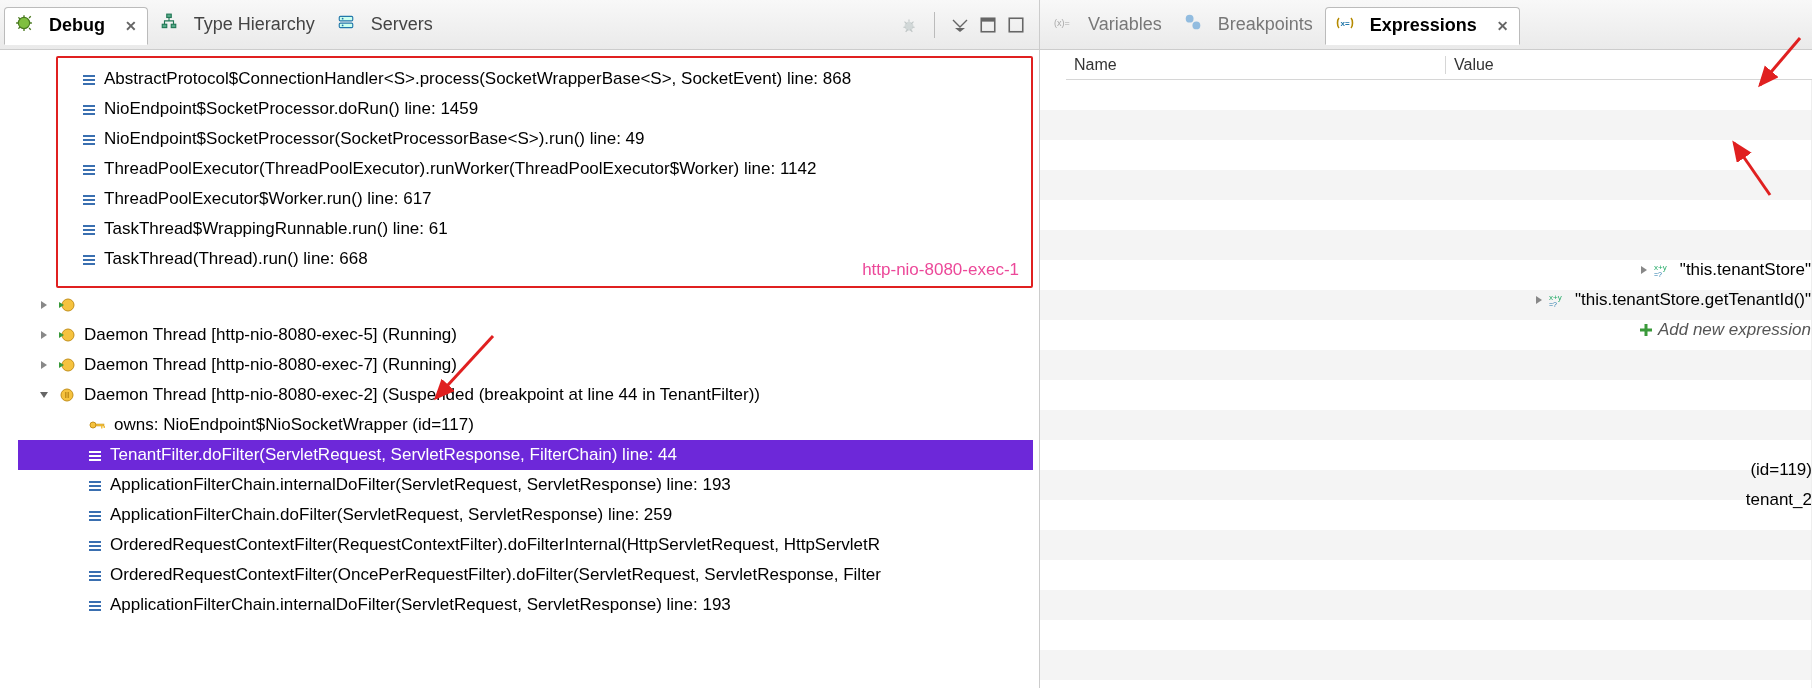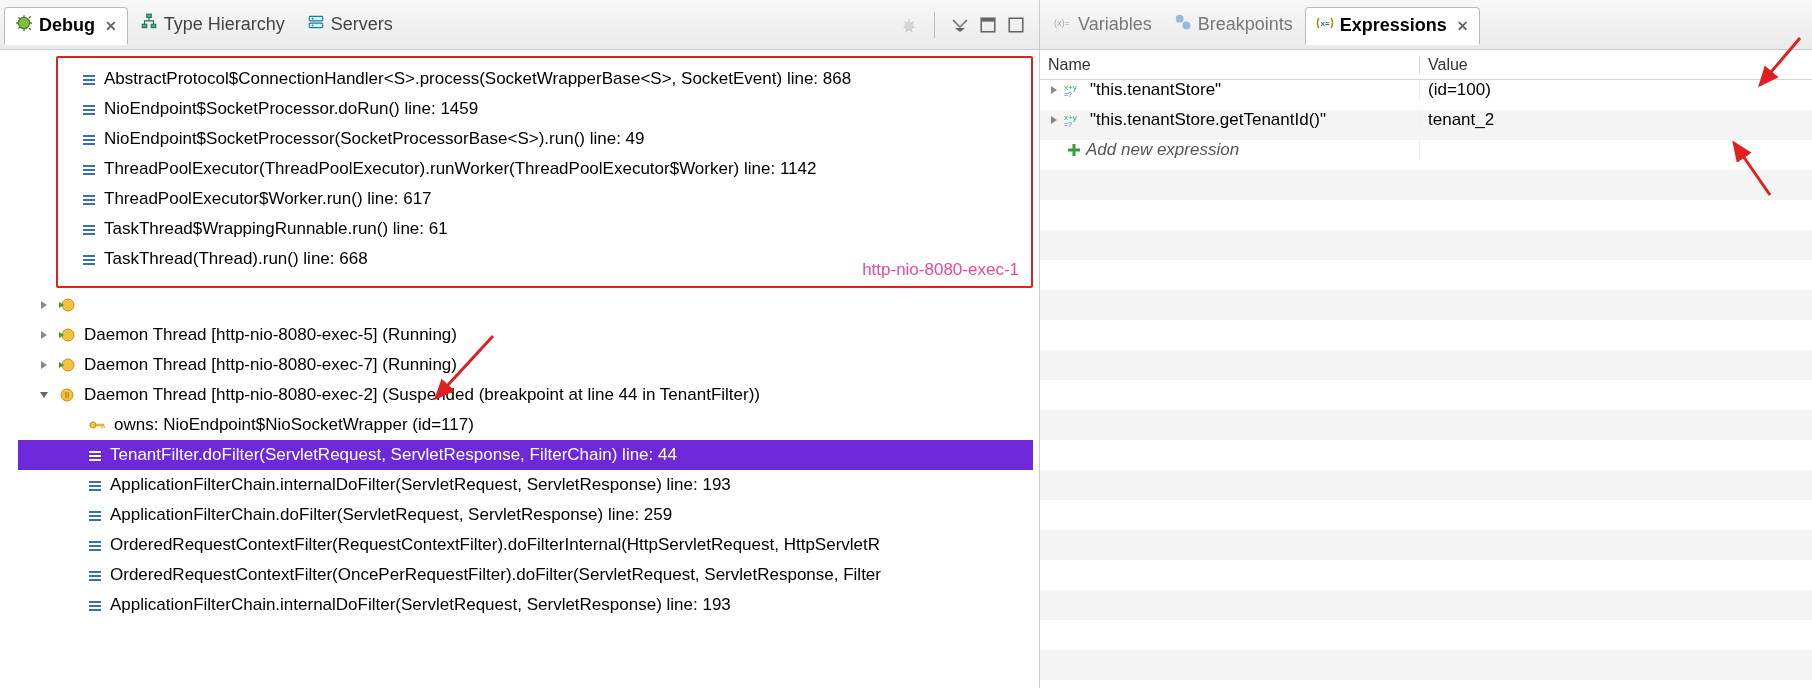--- a/index.html
+++ b/index.html
@@ -1,43 +1,43 @@
 <!DOCTYPE html>
 <html><head>
 <meta charset="utf-8">
 <style>
   * { box-sizing: border-box; margin: 0; padding: 0; font-family: "Helvetica Neue", Arial, sans-serif; }
   body { display: flex; width: 1812px; height: 688px; background: #fff; font-size: 16px; color: #000; overflow: hidden; }
   .left-panel { width: 1040px; display: flex; flex-direction: column; border-right: 1px solid #ccc; position: relative; }
   .right-panel { flex: 1; display: flex; flex-direction: column; position: relative; }
   .tabbar { display: flex; align-items: center; height: 50px; background: linear-gradient(#f8f8f8,#eaeaea); border-bottom: 1px solid #ccc; padding: 0 4px; gap: 2px; }
-  .tab { display: flex; align-items: center; gap: 6px; padding: 6px 10px; height: 38px; font-size: 18px; color: #444; border-radius: 4px 4px 0 0; cursor: pointer; }
+  .tab { display: flex; align-items: center; gap: 16px; padding: 6px 10px; height: 38px; font-size: 18px; color: #444; border-radius: 4px 4px 0 0; cursor: pointer; }
   .tab.active { background: #fff; border: 1px solid #bbb; border-bottom: 1px solid #fff; position: relative; top: 1px; font-weight: 600; color: #000; }
   .tab .close-x { font-size: 14px; color: #666; margin-left: 4px; }
   .tab svg { width: 18px; height: 18px; }
   .toolbar-icons { margin-left: auto; display: flex; align-items: center; gap: 10px; padding-right: 10px; }
   .toolbar-icons .ic { width: 18px; height: 18px; display: inline-flex; align-items: center; justify-content: center; }
   .tree { flex: 1; overflow: auto; padding: 4px 6px 10px 6px; position: relative; }
   .red-box { border: 2px solid #e02020; border-radius: 2px; margin: 2px 0 2px 50px; padding: 6px 8px 12px 8px; position: relative; }
   .row { display: flex; align-items: center; height: 30px; gap: 8px; padding-left: 4px; font-size: 17px; white-space: nowrap; overflow: hidden; text-overflow: ellipsis; margin-left: 12px; }
   .row.selected { background: #6d28d9; color: #fff; }
   .row .text { overflow: hidden; text-overflow: ellipsis; }
   .indent-0 { padding-left: 20px; }
   .indent-2 { padding-left: 70px; }
   .stackframe-icon { width: 14px; height: 14px; display: inline-block; }
   .stackframe-icon svg { width: 14px; height: 14px; }
   .thread-icon { width: 18px; height: 18px; display: inline-block; }
   .caret { width: 12px; height: 12px; display: inline-flex; align-items: center; justify-content: center; color: #666; }
   .red-annot { position: absolute; right: 12px; bottom: 6px; color: #ec4899; font-size: 17px; font-weight: 500; }
   .red-arrow { position: absolute; pointer-events: none; }
-  .columns-header { display: flex; height: 30px; align-items: center; border-bottom: 1px solid #d6d6d6; font-size: 16px; color: #333; }
+  .columns-header { display: flex; height: 30px; align-items: center; border-bottom: 1px solid #d6d6d6; font-size: 16px; color: #333; margin-left: 26px; }
   .col-name { flex: 0 0 380px; padding-left: 8px; border-right: 1px solid #d6d6d6; }
   .col-value { flex: 1; padding-left: 8px; }
   .expr-tree { flex: 1; overflow: auto; }
-  .expr-row { display: flex; height: 30px; align-items: flex-start; font-size: 17px; }
+  .expr-row { display: flex; height: 30px; align-items: flex-end; font-size: 17px; flex-direction: column; }
   .expr-row.striped-odd { background: #f4f4f4; }
   .expr-name { flex: 0 0 380px; display: flex; align-items: center; gap: 4px; padding-left: 8px; border-right: 1px solid #eee; }
   .expr-value { flex: 1; padding-left: 8px; }
   .expr-add { font-style: italic; color: #555; }
   .plus-icon { width: 16px; height: 16px; }
   .expr-icon { width: 22px; height: 16px; display: inline-flex; align-items: center; }
   .divider-vert { width: 1px; background: #bbb; height: 26px; margin: 0 6px; }
 </style>
 </head>
 <body>
@@ -344,21 +344,21 @@
               </svg>
             </span>
             <span class="expr-icon">
               <svg viewBox="0 0 22 16">
                 <text x="0" y="8" font-size="8" fill="#2a6">x+y</text>
                 <text x="0" y="15" font-size="7" fill="#27a">=?</text>
               </svg>
             </span>
             <span>"this.tenantStore"</span>
           </div>
-          <div class="expr-value">(id=100)</div>
+          <div class="expr-value">(id=119)</div>
         </div>
         <div class="expr-row striped-odd">
           <div class="expr-name">
             <span class="caret">
               <svg width="10" height="10" viewBox="0 0 10 10">
                 <path d="M2 1 L8 5 L2 9 Z" fill="#888"></path>
               </svg>
             </span>
             <span class="expr-icon">
               <svg viewBox="0 0 22 16">

